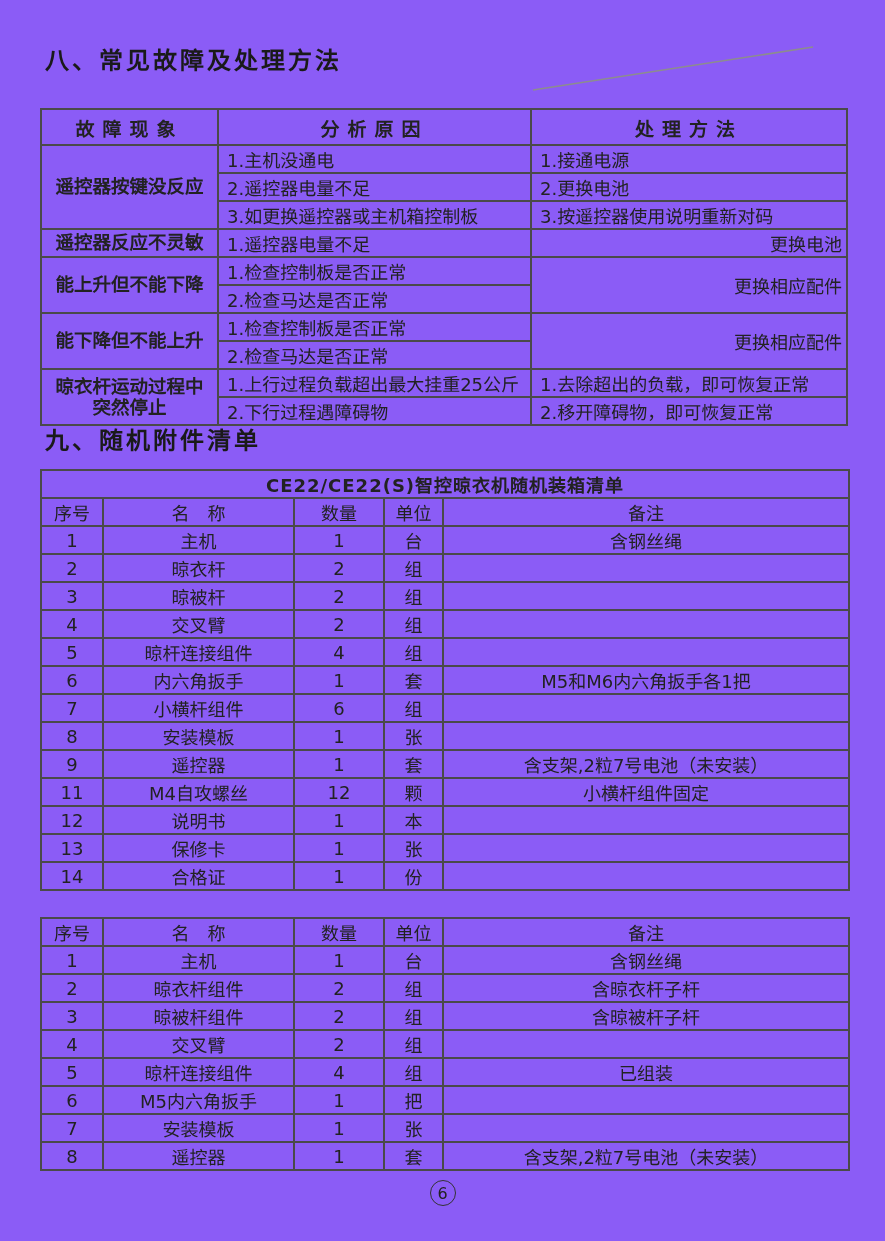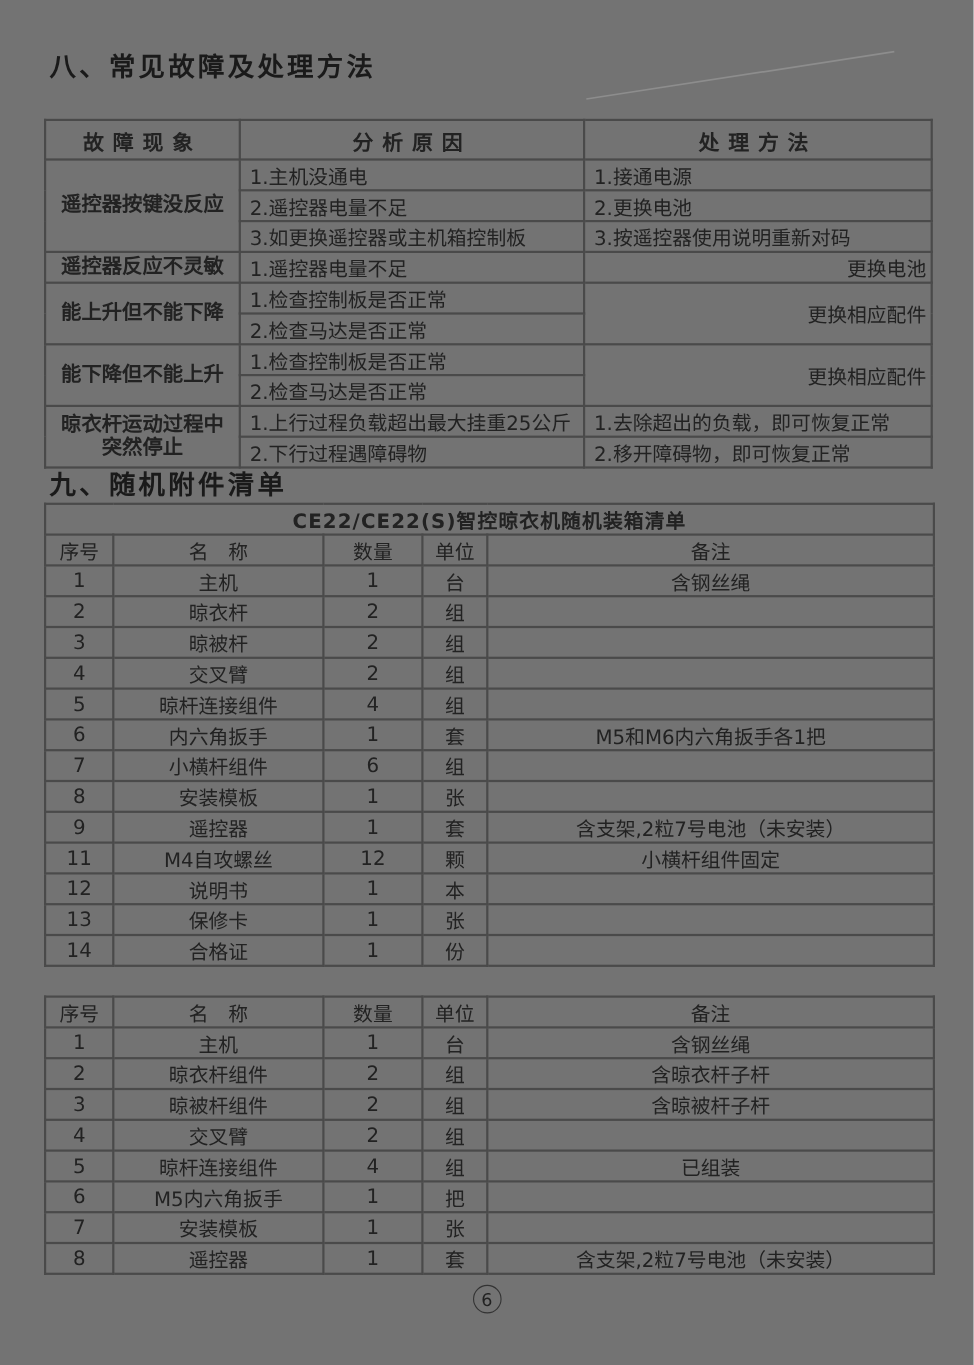--- a/index.html
+++ b/index.html
@@ -1,21 +1,21 @@
 <!DOCTYPE html>
 <html lang="zh-CN"><head>
 <meta charset="utf-8">
 <style>
   html, body { margin: 0; padding: 0; background: #e8e8e8; }
   .page {
     position: relative;
     width: 885px;
     height: 1241px;
     margin: 0 auto;
-    background: #737373;
+    background: #8b5cf6;
     font-family: "DejaVu Sans", "Liberation Sans", sans-serif;
     color: #222222;
     overflow: hidden;
     box-sizing: border-box;
   }
   .crease-svg {
     position: absolute;
     top: 0; left: 0;
     width: 885px; height: 120px;
     pointer-events: none;
@@ -62,21 +62,21 @@
     white-space: pre-line;
     font-size: 18.5px;
     line-height: 1.15;
   }
   .cause-cell { text-align: left; padding-left: 8px; }
   .sol-left   { text-align: left; padding-left: 8px; }
   .sol-center { text-align: right; }
 
   
   .pack-table { width: 808px; }
-  .pack-table-1 { margin-top: 1px; }
+  .pack-table-1 { margin-top: 13px; }
   .pack-table-2 { margin-top: 26px; }
   .pack-table td { height: 22.5px; text-align: center; }
   .pack-title-cell {
     font-weight: bold;
     font-size: 19px;
     text-align: center;
     height: 24px;
     letter-spacing: 1px;
   }
   .pack-table thead td { font-size: 18px; }

